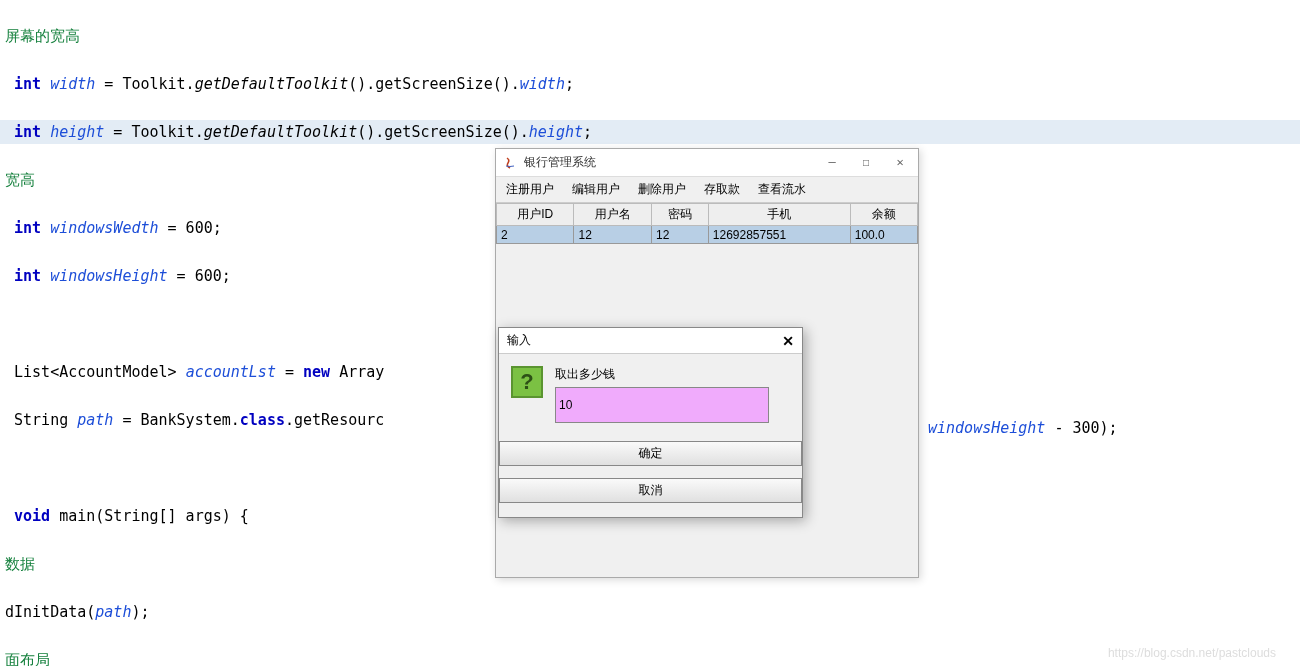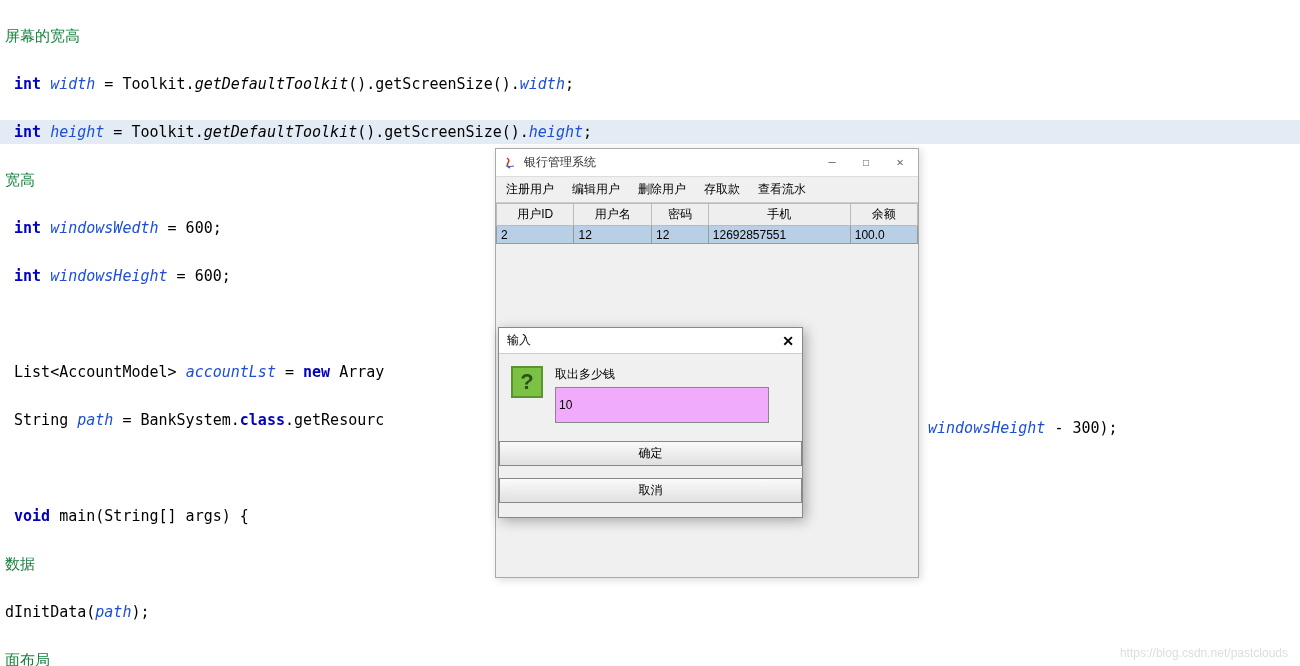--- a/index.html
+++ b/index.html
@@ -154,21 +154,21 @@
     .dialog-btn {
       padding: 3px 14px;
       border: 1px solid #888;
       background: linear-gradient(#fafafa, #e0e0e0);
       font-size: 12px;
       cursor: pointer;
       font-family: "Microsoft YaHei", sans-serif;
     }
     .watermark {
       position: absolute;
-      right: 12px;
+      right: 24px;
       bottom: 6px;
       color: #ddd;
       font-size: 12px;
       font-family: sans-serif;
     }
     .code-trail {
       position: absolute;
       font-family: "Consolas", monospace;
       font-size: 15px;
     }

